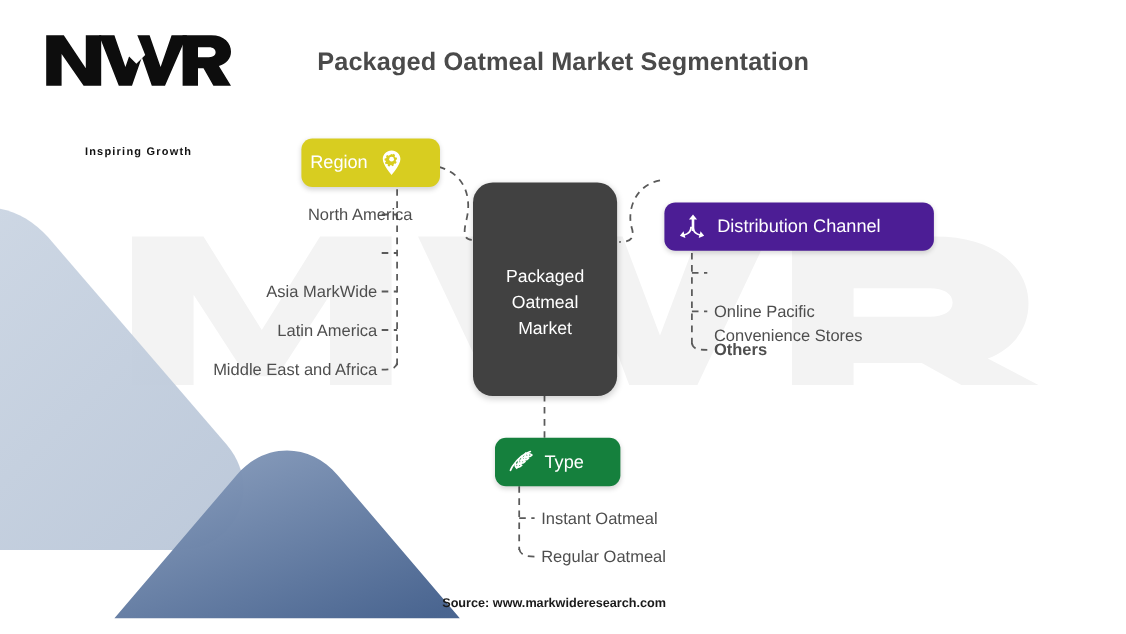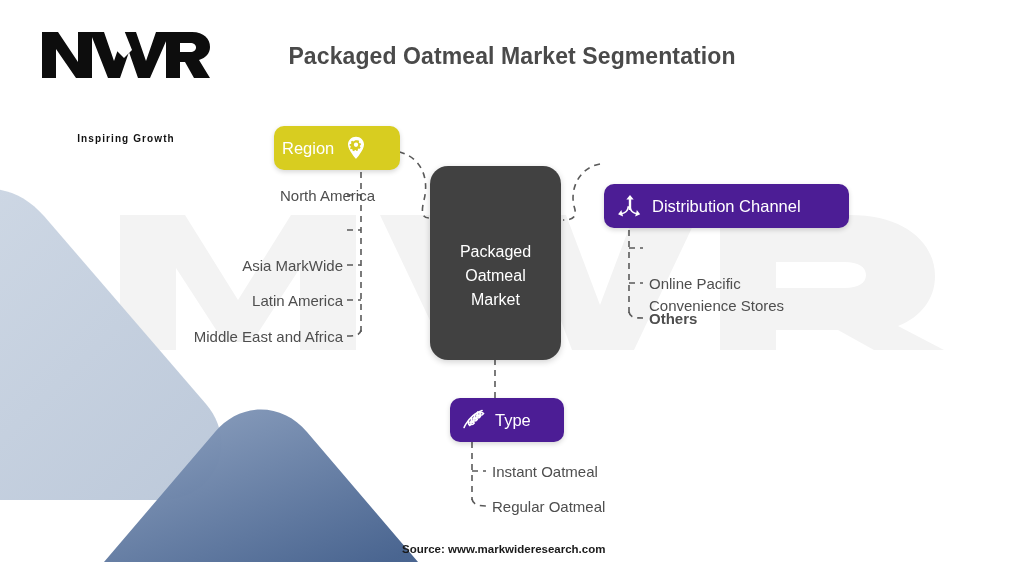--- a/index.html
+++ b/index.html
@@ -44,21 +44,21 @@
     box-shadow:0 2px 5px rgba(0,0,0,.16);height:44px;}
   .badge-label{color:#fff;font-size:16.5px;white-space:nowrap;}
   .badge-icon{display:flex;align-items:center;justify-content:center;
     width:26px;height:26px;flex:0 0 26px;}
 
   #badge-region{left:274px;top:126px;width:110px;padding:0 8px;
     background:#d8cd20;justify-content:flex-start;gap:9px;}
   #badge-distribution{left:604px;top:140px;width:219px;padding:0 13px;
     background:#4c1d95;justify-content:flex-start;gap:9px;margin-top:44px;}
   #badge-type{left:450px;top:398px;width:92px;padding:0 11px;
-    background:#4c1d95;justify-content:flex-start;gap:8px;}
+    background:#15803d;justify-content:flex-start;gap:8px;}
 
   
   .leaf{position:absolute;font-size:15px;color:#4e4e4e;white-space:nowrap;}
   .leaf-right{text-align:right;}
   .leaf-left{text-align:left;}
 
   
   .src{position:absolute;left:402px;top:543px;font-size:11.5px;font-weight:bold;color:#1a1a1a;}
   .disc{position:absolute;left:679px;top:546px;font-size:10.5px;color:#2b2b2b;}
 </style>

